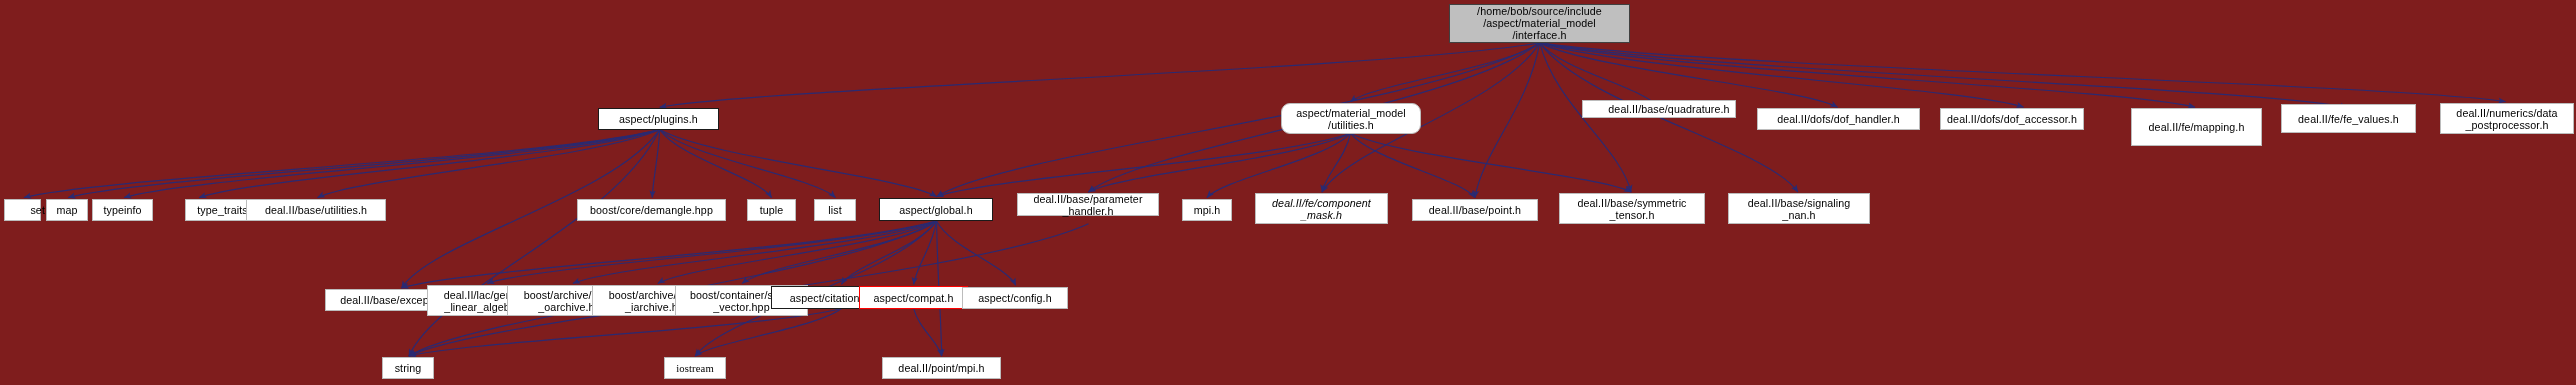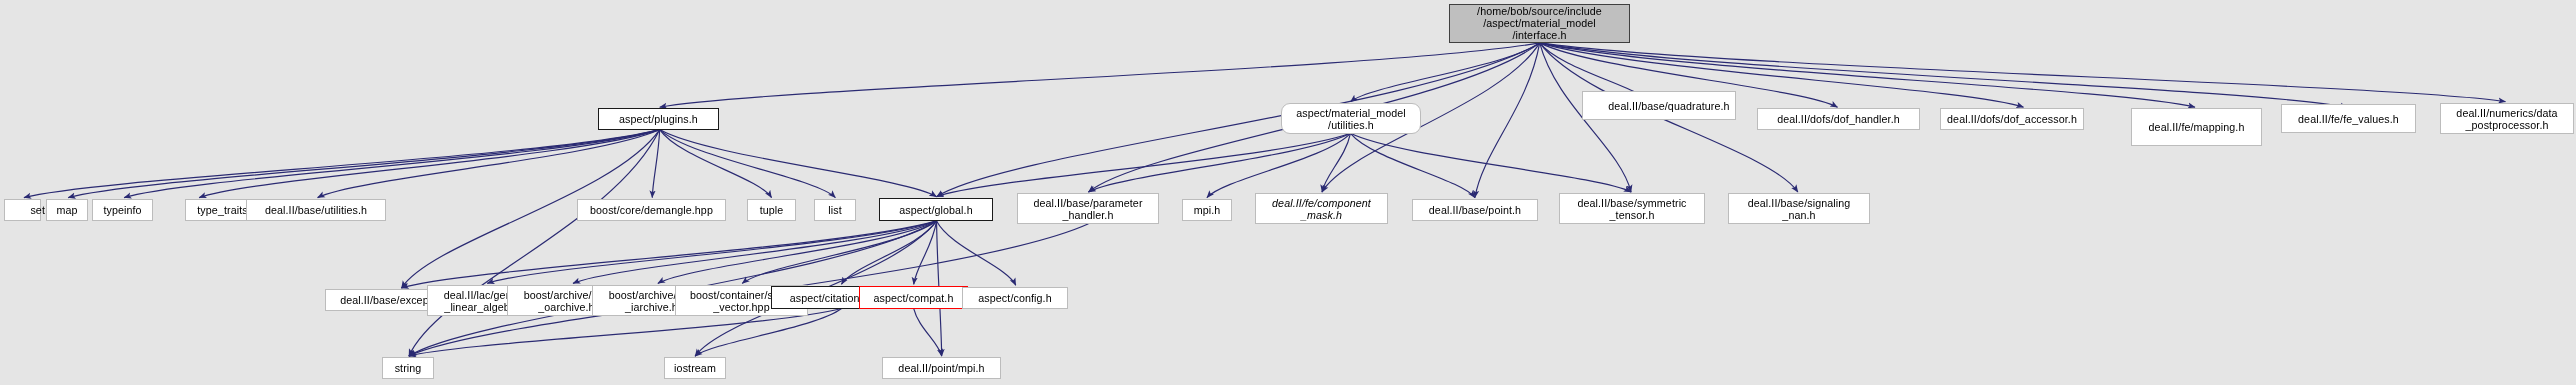--- a/index.html
+++ b/index.html
@@ -7,21 +7,21 @@
     padding: 0;
     background: #ffffff;
   }
   body {
     font-family: "Liberation Sans", sans-serif;
   }
   #graph {
     position: relative;
     width: 2576px;
     height: 385px;
-    background: #e5e5e5;
+    background: #7f1d1d;
     overflow: hidden;
   }
   #edge-layer {
     position: absolute;
     left: 0;
     top: 0;
     width: 2576px;
     height: 385px;
     pointer-events: none;
   }
@@ -111,37 +111,37 @@
         <path d="M 1166 240 C 1034.78 299.64, 524.48 339.4, 437 382" fill="none" stroke="#2a2a72" stroke-width="1.25" marker-end="url(#arrowhead)"></path>
       </g>
   </svg>
   <div id="nodes">
       <div class="node root" style="left: 1449px; top: 3.7px; width: 181px; height: 39px;">/home/bob/source/include
 /aspect/material_model
 /interface.h</div>
       <div class="node key" style="left: 598px; top: 108px; width: 121px; height: 21.5px;">aspect/plugins.h</div>
       <div class="node" style="left: 1281px; top: 103px; width: 140px; height: 31px; border-radius: 9px;">aspect/material_model
 /utilities.h</div>
-      <div class="node" style="left: 1582px; top: 91px; width: 154px; height: 29px; padding-left: 20px;">deal.II/base/quadrature.h</div>
+      <div class="node" style="left: 1582px; top: 100px; width: 154px; height: 18px; padding-left: 20px;">deal.II/base/quadrature.h</div>
       <div class="node" style="left: 1757px; top: 108px; width: 163px; height: 21.5px;">deal.II/dofs/dof_handler.h</div>
       <div class="node" style="left: 1940px; top: 108px; width: 144px; height: 21.5px; text-align: right;">deal.II/dofs/dof_accessor.h</div>
       <div class="node" style="left: 2131px; top: 108px; width: 131px; height: 38px;">deal.II/fe/mapping.h</div>
       <div class="node" style="left: 2281px; top: 104px; width: 135px; height: 29px; text-align: center;">deal.II/fe/fe_values.h</div>
       <div class="node" style="left: 2440px; top: 103px; width: 134px; height: 31px;">deal.II/numerics/data
 _postprocessor.h</div>
       <div class="node" style="left: 3.7px; top: 199px; width: 37px; height: 21.5px; padding-left: 31px;">set</div>
       <div class="node" style="left: 46px; top: 199px; width: 42px; height: 21.5px;">map</div>
       <div class="node" style="left: 92px; top: 199px; width: 61px; height: 21.5px;">typeinfo</div>
       <div class="node" style="left: 161px; top: 199px; width: 75px; height: 21.5px; margin-left: 24px;">type_traits</div>
       <div class="node" style="left: 246px; top: 199px; width: 140px; height: 21.5px;">deal.II/base/utilities.h</div>
       <div class="node" style="left: 577px; top: 199px; width: 149px; height: 21.5px;">boost/core/demangle.hpp</div>
       <div class="node" style="left: 747px; top: 199px; width: 49px; height: 21.5px;">tuple</div>
       <div class="node" style="left: 814px; top: 199px; width: 42px; height: 21.5px;">list</div>
       <div class="node key" style="left: 879px; top: 198px; width: 114px; height: 23px;">aspect/global.h</div>
-      <div class="node" style="left: 1017px; top: 193px; width: 142px; height: 31px;">deal.II/base/parameter
+      <div class="node" style="left: 1017px; top: 193px; width: 142px; height: 23px;">deal.II/base/parameter
 _handler.h</div>
       <div class="node" style="left: 1182px; top: 199px; width: 50px; height: 21.5px;">mpi.h</div>
       <div class="node" style="left: 1255px; top: 193px; width: 133px; height: 31px; font-style: italic;">deal.II/fe/component
 _mask.h</div>
       <div class="node" style="left: 1412px; top: 199px; width: 126px; height: 21.5px;">deal.II/base/point.h</div>
       <div class="node" style="left: 1559px; top: 193px; width: 146px; height: 31px;">deal.II/base/symmetric
 _tensor.h</div>
       <div class="node" style="left: 1728px; top: 193px; width: 142px; height: 31px;">deal.II/base/signaling
 _nan.h</div>
       <div class="node" style="left: 325px; top: 289px; width: 151px; height: 21.5px;">deal.II/base/exceptions.h</div>
@@ -150,17 +150,17 @@
       <div class="node" style="left: 507px; top: 285px; width: 131px; height: 31px;">boost/archive/binary
 _oarchive.hpp</div>
       <div class="node" style="left: 592px; top: 285px; width: 131px; height: 31px;">boost/archive/binary
 _iarchive.hpp</div>
       <div class="node" style="left: 675px; top: 285px; width: 133px; height: 31px;">boost/container/small
 _vector.hpp</div>
       <div class="node key" style="left: 771px; top: 286px; width: 140px; height: 23px;">aspect/citation_info.h</div>
       <div class="node highlight" style="left: 859px; top: 286px; width: 109px; height: 23px;">aspect/compat.h</div>
       <div class="node" style="left: 962px; top: 287px; width: 106px; height: 21.5px;">aspect/config.h</div>
       <div class="node" style="left: 382px; top: 357px; width: 52px; height: 21.5px;">string</div>
-      <div class="node" style="left: 664px; top: 357px; width: 62px; height: 21.5px;">iostream</div>
+      <div class="node" style="left: 664px; top: 357px; width: 62px; height: 21.5px; font-family: Liberation Serif, serif;">iostream</div>
       <div class="node" style="left: 882px; top: 357px; width: 119px; height: 21.5px;">deal.II/point/mpi.h</div>
     </div>
 </div>
 
 
 </body></html>

